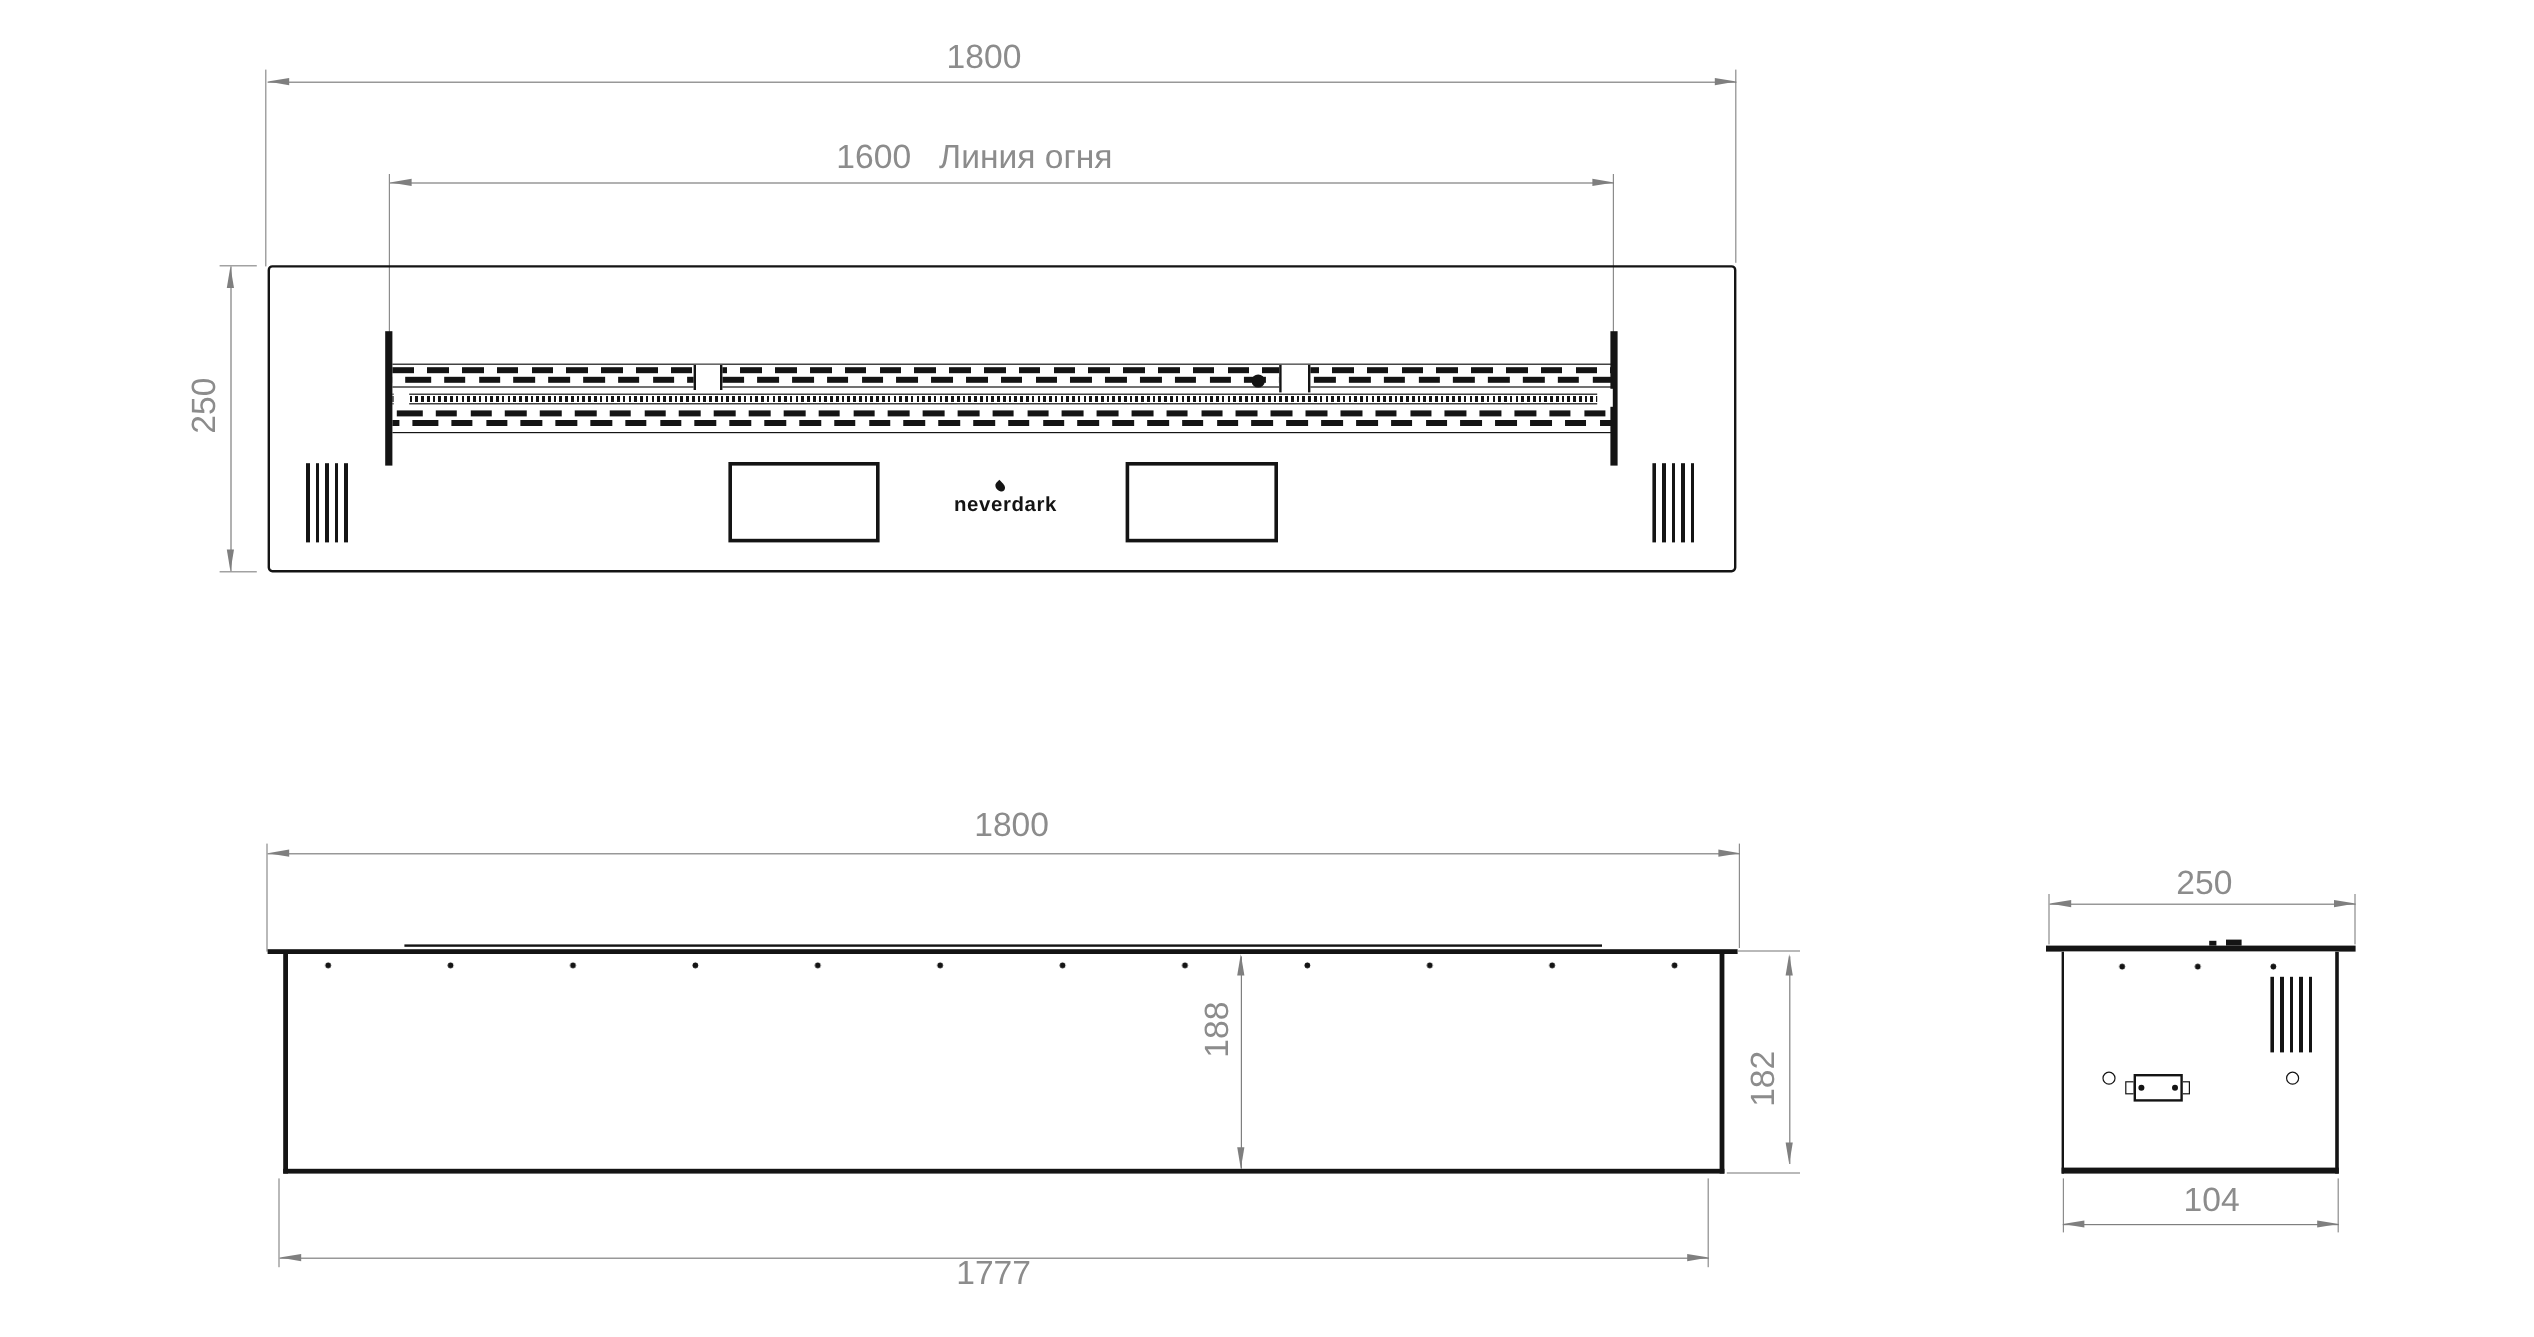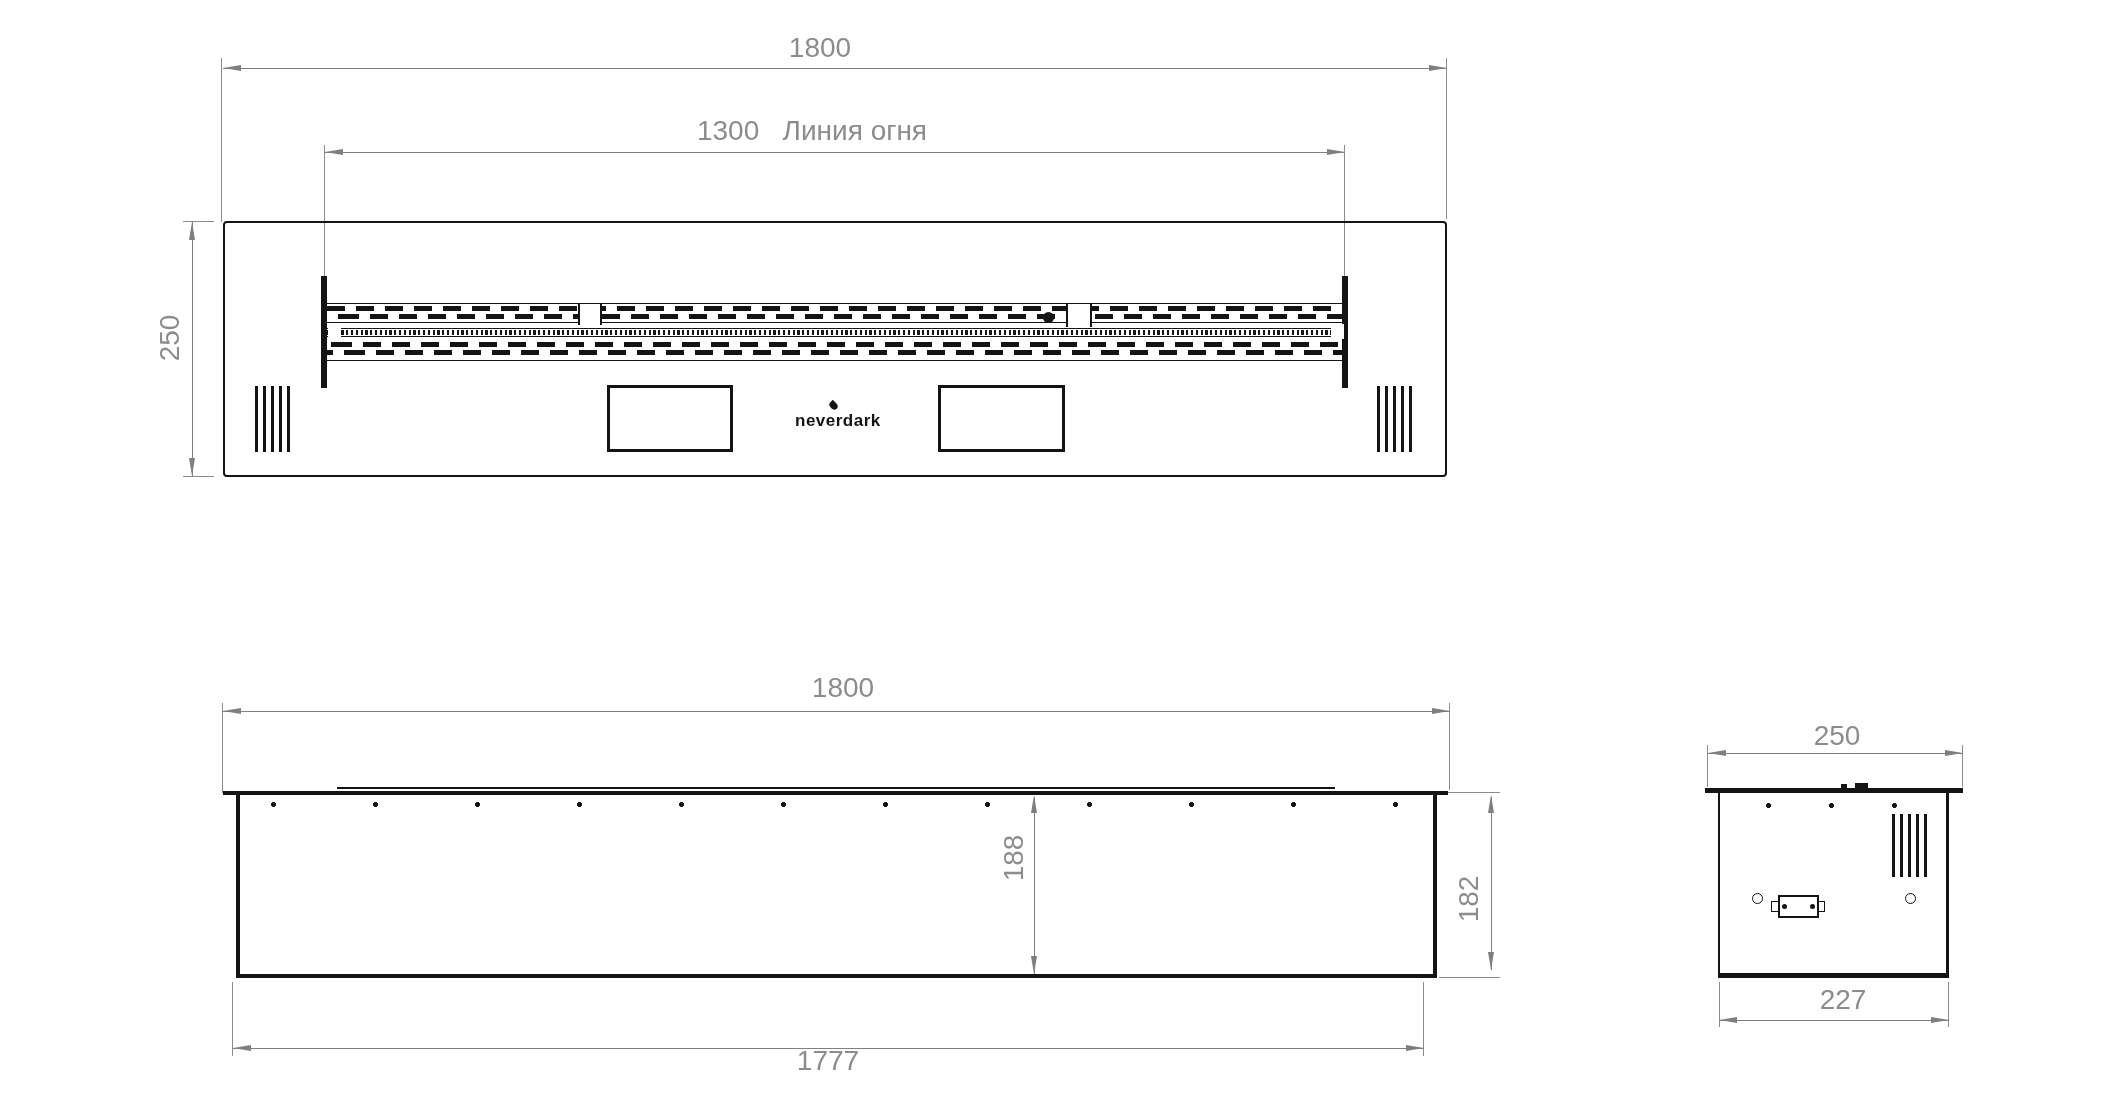--- a/index.html
+++ b/index.html
@@ -57,21 +57,21 @@
     <div class="dl" style="left:223px;top:68px;width:1224px;height:1px;"></div>
     <div class="ah l" style="left:223px;top:65px;"></div>
     <div class="ah r" style="left:1429px;top:65px;"></div>
     <div class="dimtxt" style="left:750px;top:34px;width:140px;">1800</div>
 
     <div class="ext" style="left:324px;top:145px;width:1px;height:132px;"></div>
     <div class="ext" style="left:1344px;top:145px;width:1px;height:133px;"></div>
     <div class="dl" style="left:325px;top:152px;width:1020px;height:1px;"></div>
     <div class="ah l" style="left:325px;top:149px;"></div>
     <div class="ah r" style="left:1327px;top:149px;"></div>
-    <div class="dimtxt" style="left:642px;top:117px;width:340px;">1300   Линия огня</div>
+    <div class="dimtxt" style="left:642px;top:117px;width:340px;">1600   Линия огня</div>
 
     <div class="ext" style="left:183px;top:221px;width:31px;height:1px;"></div>
     <div class="ext" style="left:183px;top:476px;width:31px;height:1px;"></div>
     <div class="dl" style="left:192px;top:222px;width:1px;height:254px;"></div>
     <div class="ah u" style="left:189px;top:222px;"></div>
     <div class="ah d" style="left:189px;top:458px;"></div>
     <div class="vlabel" style="left:170px;top:338px;">250</div>
 
     <div class="box-outline" style="left:223px;top:221px;width:1224px;height:256px;"></div>
 
@@ -167,16 +167,16 @@
     <div class="tab" style="left:1817px;top:901px;width:8px;height:11px;"></div>
     <div class="connector" style="left:1778px;top:895px;width:41px;height:23px;"></div>
     <div class="knob" style="left:1782px;top:904px;width:5px;height:5px;"></div>
     <div class="knob" style="left:1810px;top:904px;width:5px;height:5px;"></div>
 
     <div class="ext" style="left:1719px;top:982px;width:1px;height:45px;"></div>
     <div class="ext" style="left:1948px;top:982px;width:1px;height:45px;"></div>
     <div class="dl" style="left:1719px;top:1020px;width:230px;height:1px;"></div>
     <div class="ah l" style="left:1719px;top:1017px;"></div>
     <div class="ah r" style="left:1931px;top:1017px;"></div>
-    <div class="dimtxt" style="left:1785px;top:986px;width:116px;">227</div>
+    <div class="dimtxt" style="left:1785px;top:986px;width:116px;">104</div>
   </div>
 
 </div>
 
 </body></html>

